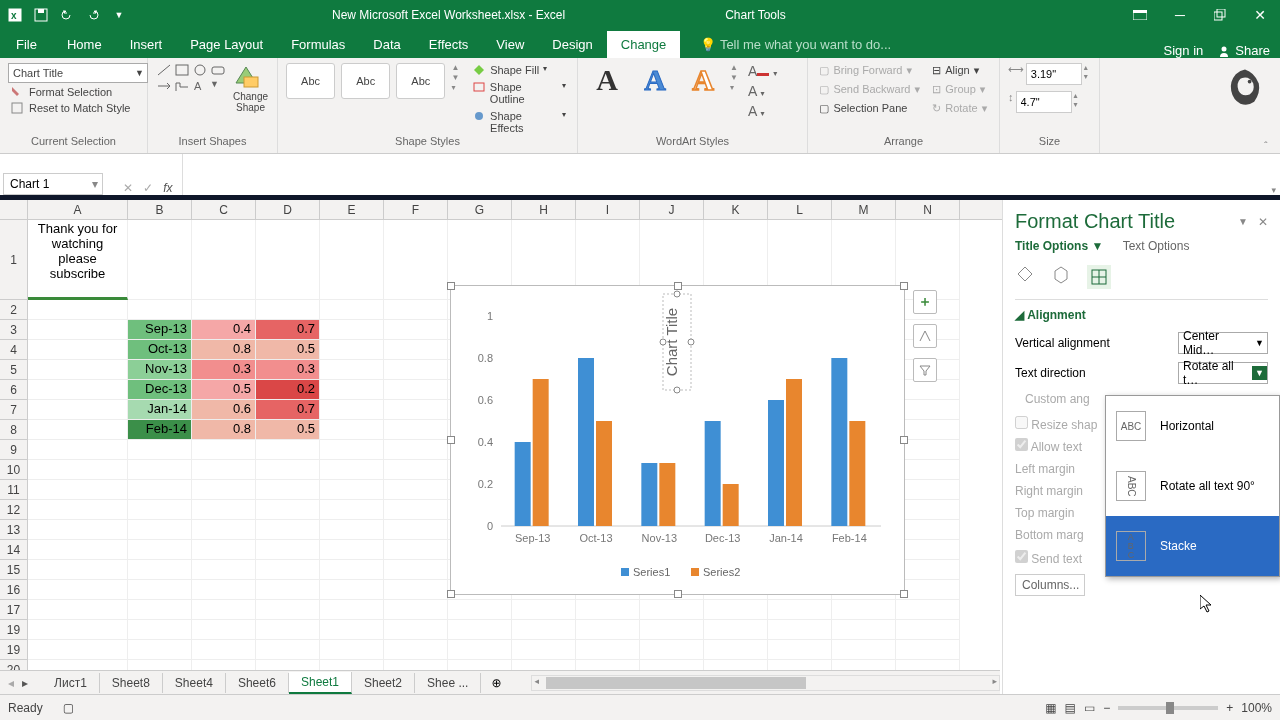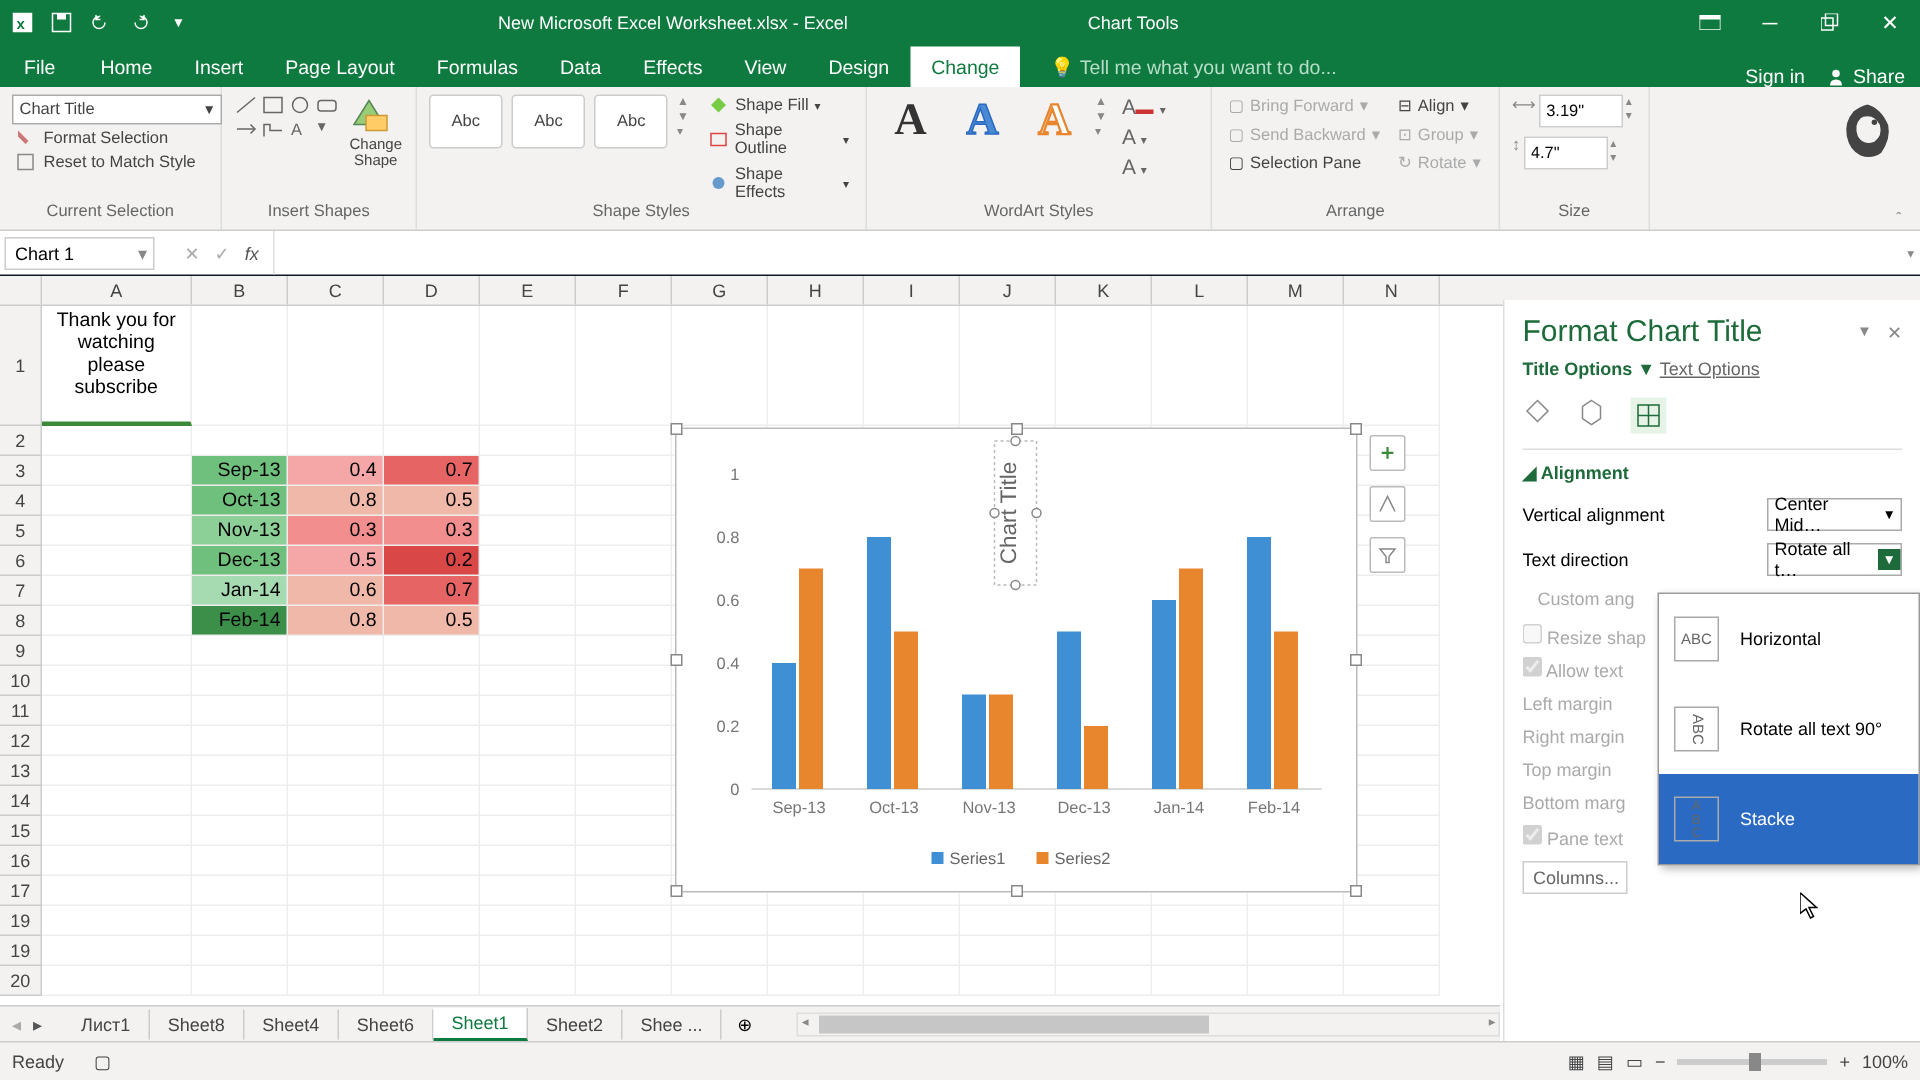--- a/index.html
+++ b/index.html
@@ -14,21 +14,21 @@
 .ribbon-tabs { height: 28px; background: #0f7a3f; display: flex; align-items: flex-end; color:#fff; font-size:13px; }
 .ribbon-tabs .tab { padding: 6px 14px; cursor:pointer; }
 .ribbon-tabs .tab.file { padding-left:16px; padding-right:16px; }
 .ribbon-tabs .tab.active { background:#fff; color:#0f7a3f; }
 .ribbon-tabs .tell { color:#b8dec9; padding-left:20px; }
 .ribbon-tabs .right { margin-left:auto; display:flex; align-items:center; padding-right:10px; gap:14px; }
 .ribbon { height: 96px; background:#f3f2f1; border-bottom:1px solid #ccc; display:flex; font-size:11px; color:#444; }
 .rgroup { border-right:1px solid #ddd; padding:3px 8px 2px 8px; display:flex; flex-direction:column; justify-content:space-between;}
 .rgroup .label { text-align:center; font-size:11px; color:#666; height:16px; }
 .rgroup .body { flex:1; display:flex; align-items:flex-start; gap:6px; padding-top:2px;}
-.namebox-area { height: 30px; border-bottom:1px solid #0f172a; display:flex; align-items:center; background:#fff; font-size:12px;}
+.namebox-area { height: 46px; border-bottom:5px solid #0f172a; display:flex; align-items:flex-end; background:#fff; font-size:12px;}
 .namebox { width:100px; border:1px solid #ccc; height:22px; margin-left:3px; display:flex; align-items:center; padding-left:6px; }
 .namebox .dd { margin-left:auto; padding-right:4px; color:#888;}
 .fx-row { display:flex; align-items:center; gap:10px; margin-left:20px; color:#aaa;}
 .colhdr { height:20px; background:#f3f2f1; display:flex; border-bottom:1px solid #ccc;}
 .corner { width:28px; border-right:1px solid #ccc;}
 .ch { border-right:1px solid #ccc; text-align:center; font-size:12px; color:#444; line-height:20px; }
 .rowarea { display:flex; height: 460px; }
 .rowhdr { width:28px; background:#f3f2f1; }
 .rh { height:20px; border-bottom:1px solid #ccc; border-right:1px solid #ccc; text-align:center; font-size:12px; color:#444; line-height:20px;}
 .cells { position:relative; flex:1; }
@@ -43,21 +43,21 @@
 .tabs-bottom { position:absolute; bottom:26px; left:0; right:280px; height:24px; background:#f3f2f1; display:flex; align-items:center; border-top:1px solid #ccc; font-size:12px;}
 .sheet-tab { padding:3px 12px; border-right:1px solid #ccc; color:#444; }
 .sheet-tab.active { background:#fff; border-bottom:2px solid #0f7a3f; color:#0f7a3f;}
 .status { position:absolute; bottom:0; left:0; right:0; height:26px; background:#f3f2f1; border-top:1px solid #ccc; display:flex; align-items:center; font-size:12px; color:#444; padding:0 8px;}
 .zoom { margin-left:auto; display:flex; align-items:center; gap:8px;}
 .zoom .slider { width:100px; height:4px; background:#ccc; position:relative;}
 .zoom .slider .th { width:8px; height:12px; background:#888; position:absolute; left:48px; top:-4px;}
 .shapestyle { width:50px; height:36px; border:1px solid #ccc; border-radius:3px; display:flex; align-items:center; justify-content:center; font-size:11px; background:#fff;}
 .wordart { font-size:30px; font-family:'Times New Roman',serif; font-weight:bold; width:42px; text-align:center;}
 .cursor { position:absolute; z-index:30; width:12px; height:18px; }
-.btn-small { display:flex; align-items:center; gap:4px; padding:1px 3px;}
+.btn-small { display:flex; align-items:flex-start; gap:4px; padding:1px 3px;}
 .size-input { width:56px; height:22px; border:1px solid #ccc; font-size:11px; padding-left:4px; background:#fff;}
 .chart-side-btn { width:24px; height:24px; background:#fff; border:1px solid #bbb; border-radius:2px; margin-bottom:10px; display:flex; align-items:center; justify-content:center; font-size:14px; color:#666;}
 .dragon { position:absolute; right:12px; top:65px; width:46px; height:46px; }
 svg { display:block; }
 </style>
 </head>
 <body>
 
 <div class="titlebar">
   <div class="qa">
@@ -704,21 +704,21 @@
 </div>
 
 <div class="sidepane">
   <div style="display:flex; align-items:center;">
     <div style="font-size:20px; color:#1d6b3a;">Format Chart Title</div>
     <span style="margin-left:auto; font-size:10px; color:#888;">▼</span>
     <span style="margin-left:10px; color:#888;">✕</span>
   </div>
   <div style="margin-top:6px;">
     <span style="color:#1d6b3a; font-weight:bold; font-size:12px;"><span>Title Options</span> ▼</span>
-    <span style="color:#666;text-decoration:underline;">Text Options</span>
+    <span style="margin-left:16px; color:#666;">Text Options</span>
   </div>
   <div style="margin-top:12px; display:flex; gap:16px;">
     <span>
         <svg width="20" height="20">
           <path d="M10 2 L17 9 L10 16 L3 9 Z" fill="none" stroke="#888"></path>
         </svg>
       </span>
     <span>
         <svg width="20" height="20">
           <path d="M10 2 L16 6 L16 14 L10 18 L4 14 L4 6 Z" fill="none" stroke="#888"></path>
@@ -747,21 +747,21 @@
           <span style="margin-left:auto; background:#1d6b3a; color:#fff; padding:2px 3px; font-size:9px;">▼</span>
         </div>
     </div>
     <div style="margin-top:8px; color:#aaa; padding-left:10px;">Custom ang</div>
     <div style="margin-top:10px; color:#aaa;"><input type="checkbox" disabled="" style=""> <span>Resize shap</span></div>
     <div style="margin-top:6px; color:#aaa;"><input type="checkbox" checked="" disabled="" style=""> <span>Allow text</span></div>
     <div style="margin-top:8px; color:#aaa;">Left margin</div>
     <div style="margin-top:8px; color:#aaa;">Right margin</div>
     <div style="margin-top:8px; color:#aaa;">Top margin</div>
     <div style="margin-top:8px; color:#aaa;">Bottom marg</div>
-    <div style="margin-top:8px; color:#aaa;"><input type="checkbox" checked="" disabled="" style=""> <span>Pane text</span></div>
+    <div style="margin-top:8px; color:#aaa;"><input type="checkbox" checked="" disabled="" style=""> <span>Send text</span></div>
     <div style="margin-top:8px; border:1px solid #ccc; padding:3px 6px; width:70px; color:#666;">Columns...</div>
   </div>
 </div>
 
 <div class="dropdown-pop" id="ddpop">
     <div class="dd-item">
       <div class="ibox" style="">ABC</div>
       <span>Horizontal</span>
     </div>
     <div class="dd-item">

